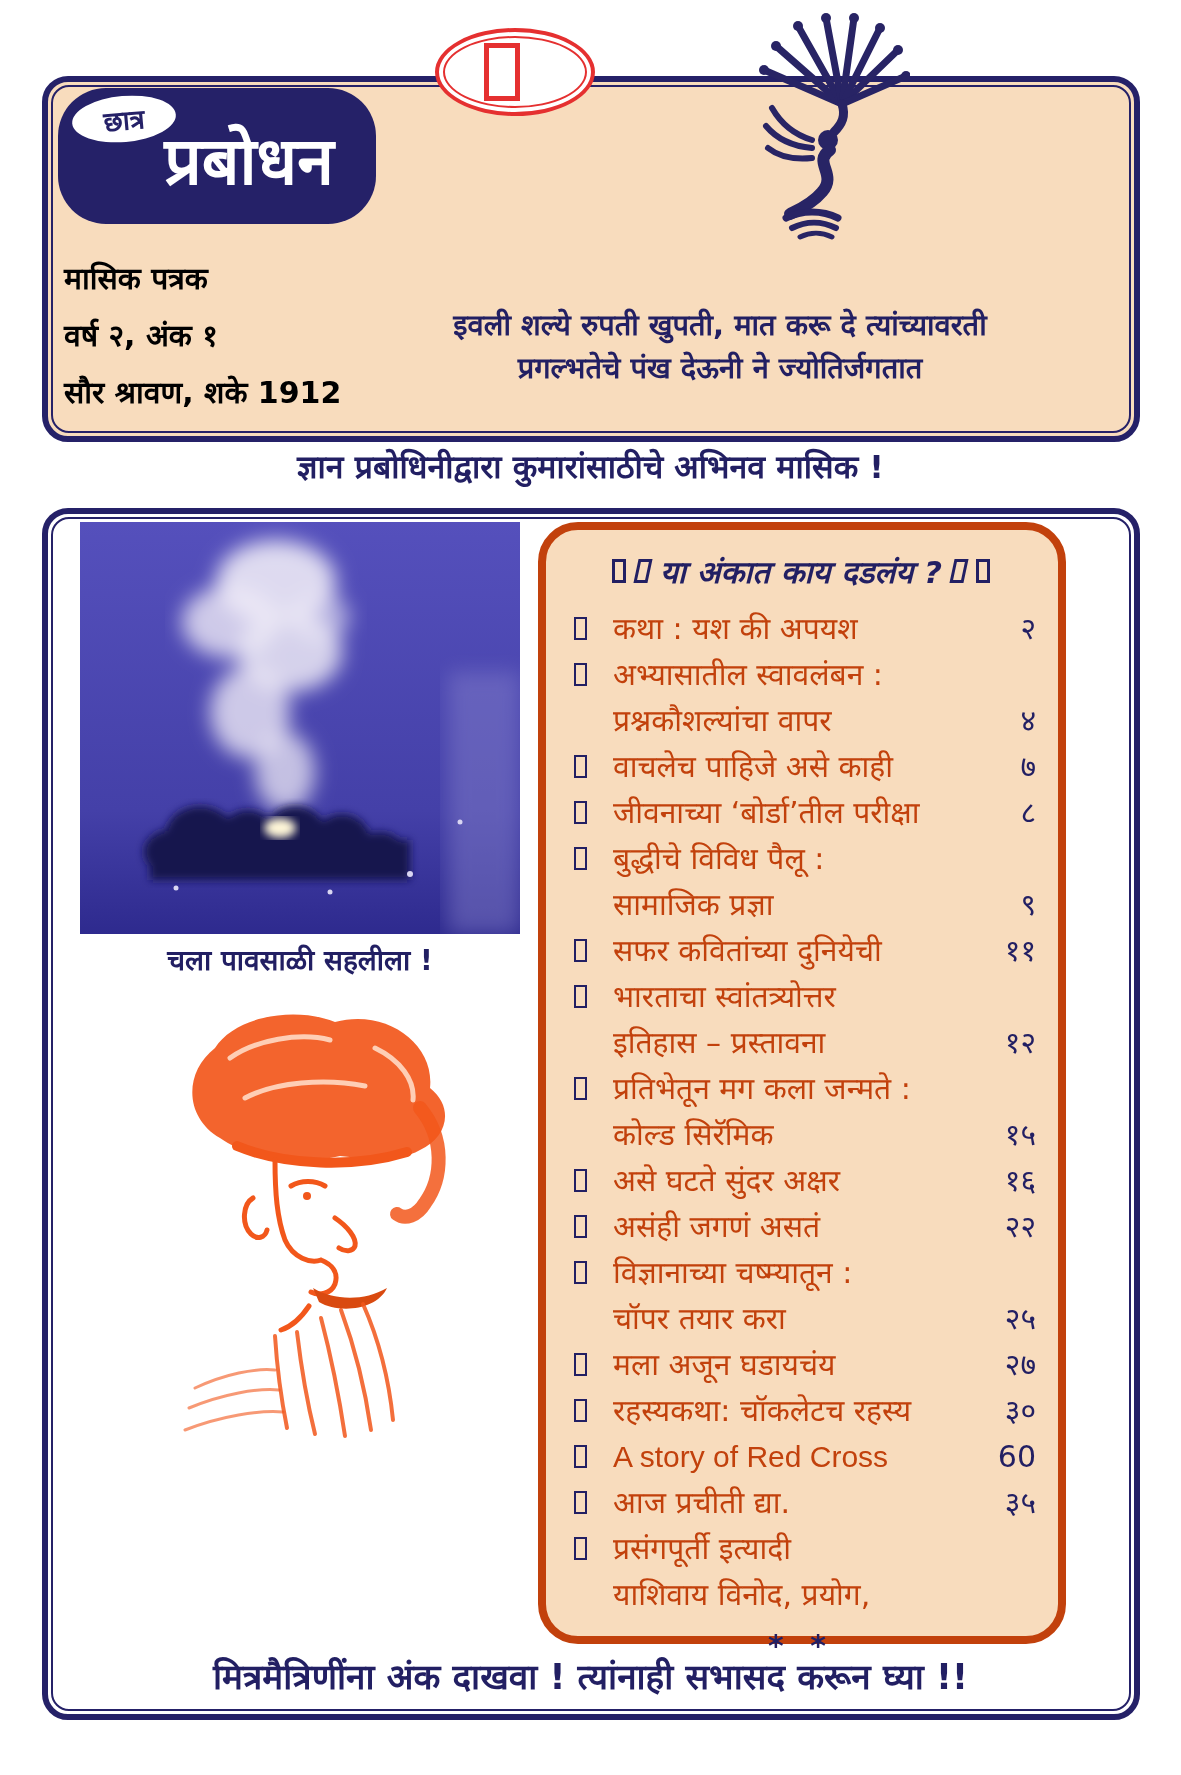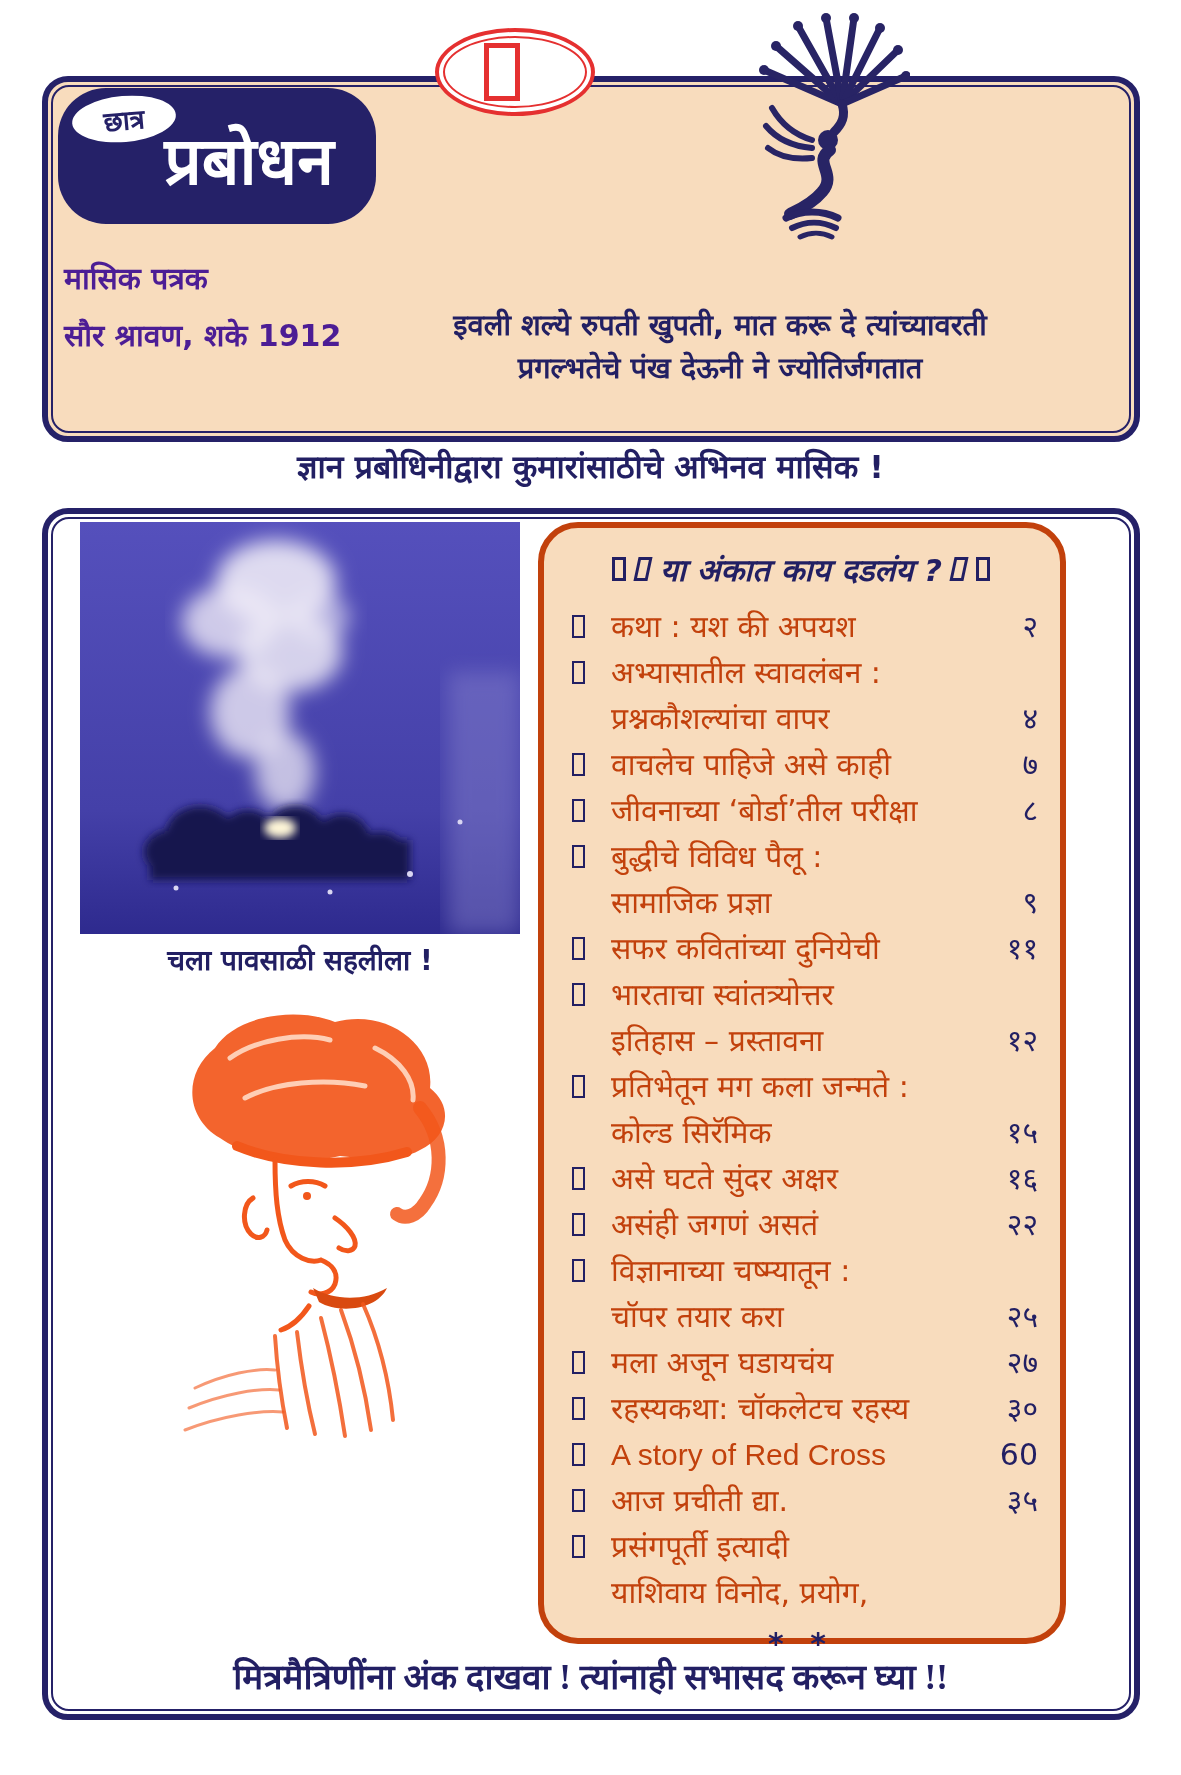--- a/index.html
+++ b/index.html
@@ -27,21 +27,21 @@
     background:#ffffff;border-radius:50%;display:flex;align-items:center;
     justify-content:center;font-size:27px;font-weight:bold;color:#252168;
     transform:rotate(-5deg);
   }
   .masthead-title{
     position:absolute;left:71px;top:38px;width:240px;text-align:center;
     color:#ffffff;font-size:66px;font-weight:bold;line-height:1.1;
   }
   .meta-block{
     position:absolute;left:16px;top:168px;font-size:30px;font-weight:bold;
-    line-height:57px;color:#4c1d95;z-index:2;
+    line-height:57px;color:#000000;z-index:2;
   }
   .couplet-block{
     position:absolute;left:352px;top:222px;width:640px;text-align:center;
     font-size:29px;font-weight:600;line-height:43px;color:#221F63;z-index:2;
   }
   
   .stamp{
     position:absolute;left:435px;top:28px;width:160px;height:88px;
     background:#ffffff;border:4px solid #E53030;border-radius:50%;
     box-sizing:border-box;z-index:5;display:flex;align-items:center;justify-content:center;
@@ -71,21 +71,21 @@
   }
   .photo{position:absolute;left:80px;top:522px;width:440px;height:412px;}
   .photo-caption{
     position:absolute;left:80px;top:940px;width:440px;text-align:center;
     font-size:28px;font-weight:600;color:#221F63;
   }
   .portrait{position:absolute;left:125px;top:988px;width:390px;height:470px;}
   
   .toc-box{
     position:absolute;left:538px;top:522px;width:528px;height:1122px;
-    background:#F8DCBD;border:6px solid #c2410c;border-radius:40px;
+    background:#F8DCBD;border:8px solid #c2410c;border-radius:40px;
     box-sizing:border-box;padding:16px 22px 10px 20px;z-index:2;
   }
   .toc-title-row{
     display:flex;align-items:center;justify-content:center;gap:10px;
     margin:4px 0 14px 0;
   }
   .toc-title{
     font-size:31px;font-weight:bold;font-style:italic;color:#221F63;white-space:nowrap;
   }
   .tofu{
@@ -103,33 +103,34 @@
     width:58px;text-align:right;font-size:30px;line-height:46px;color:#221F63;
     display:flex;align-items:flex-end;justify-content:flex-end;
   }
   .toc-endmark{
     text-align:center;font-size:30px;font-weight:bold;letter-spacing:8px;
     color:#221F63;margin-top:10px;
   }
   
   .footer-line{
     position:absolute;left:0;top:1652px;width:100%;text-align:center;
-    font-size:35px;font-weight:600;color:#221F63;z-index:3;font-family:Liberation Serif, serif;
+    font-size:35px;font-weight:600;color:#221F63;z-index:3;
   }
 </style>
 </head>
 <body>
 
 <div class="header-box">
   <div class="title-badge">
     <div class="chhatra-oval">छात्र</div>
     <div class="masthead-title">प्रबोधन</div>
   </div>
   <div class="meta-block">
     <div>मासिक पत्रक</div>
+    <div>वर्ष २, अंक १</div>
     <div>सौर श्रावण, शके 1912</div>
   </div>
   <div class="couplet-block">
     <div>इवली शल्ये रुपती खुपती, मात करू दे त्यांच्यावरती</div>
     <div>प्रगल्भतेचे पंख देऊनी ने ज्योतिर्जगतात</div>
   </div>
 </div>
 
 <div class="stamp">
   <div class="stamp-tofu"></div>

